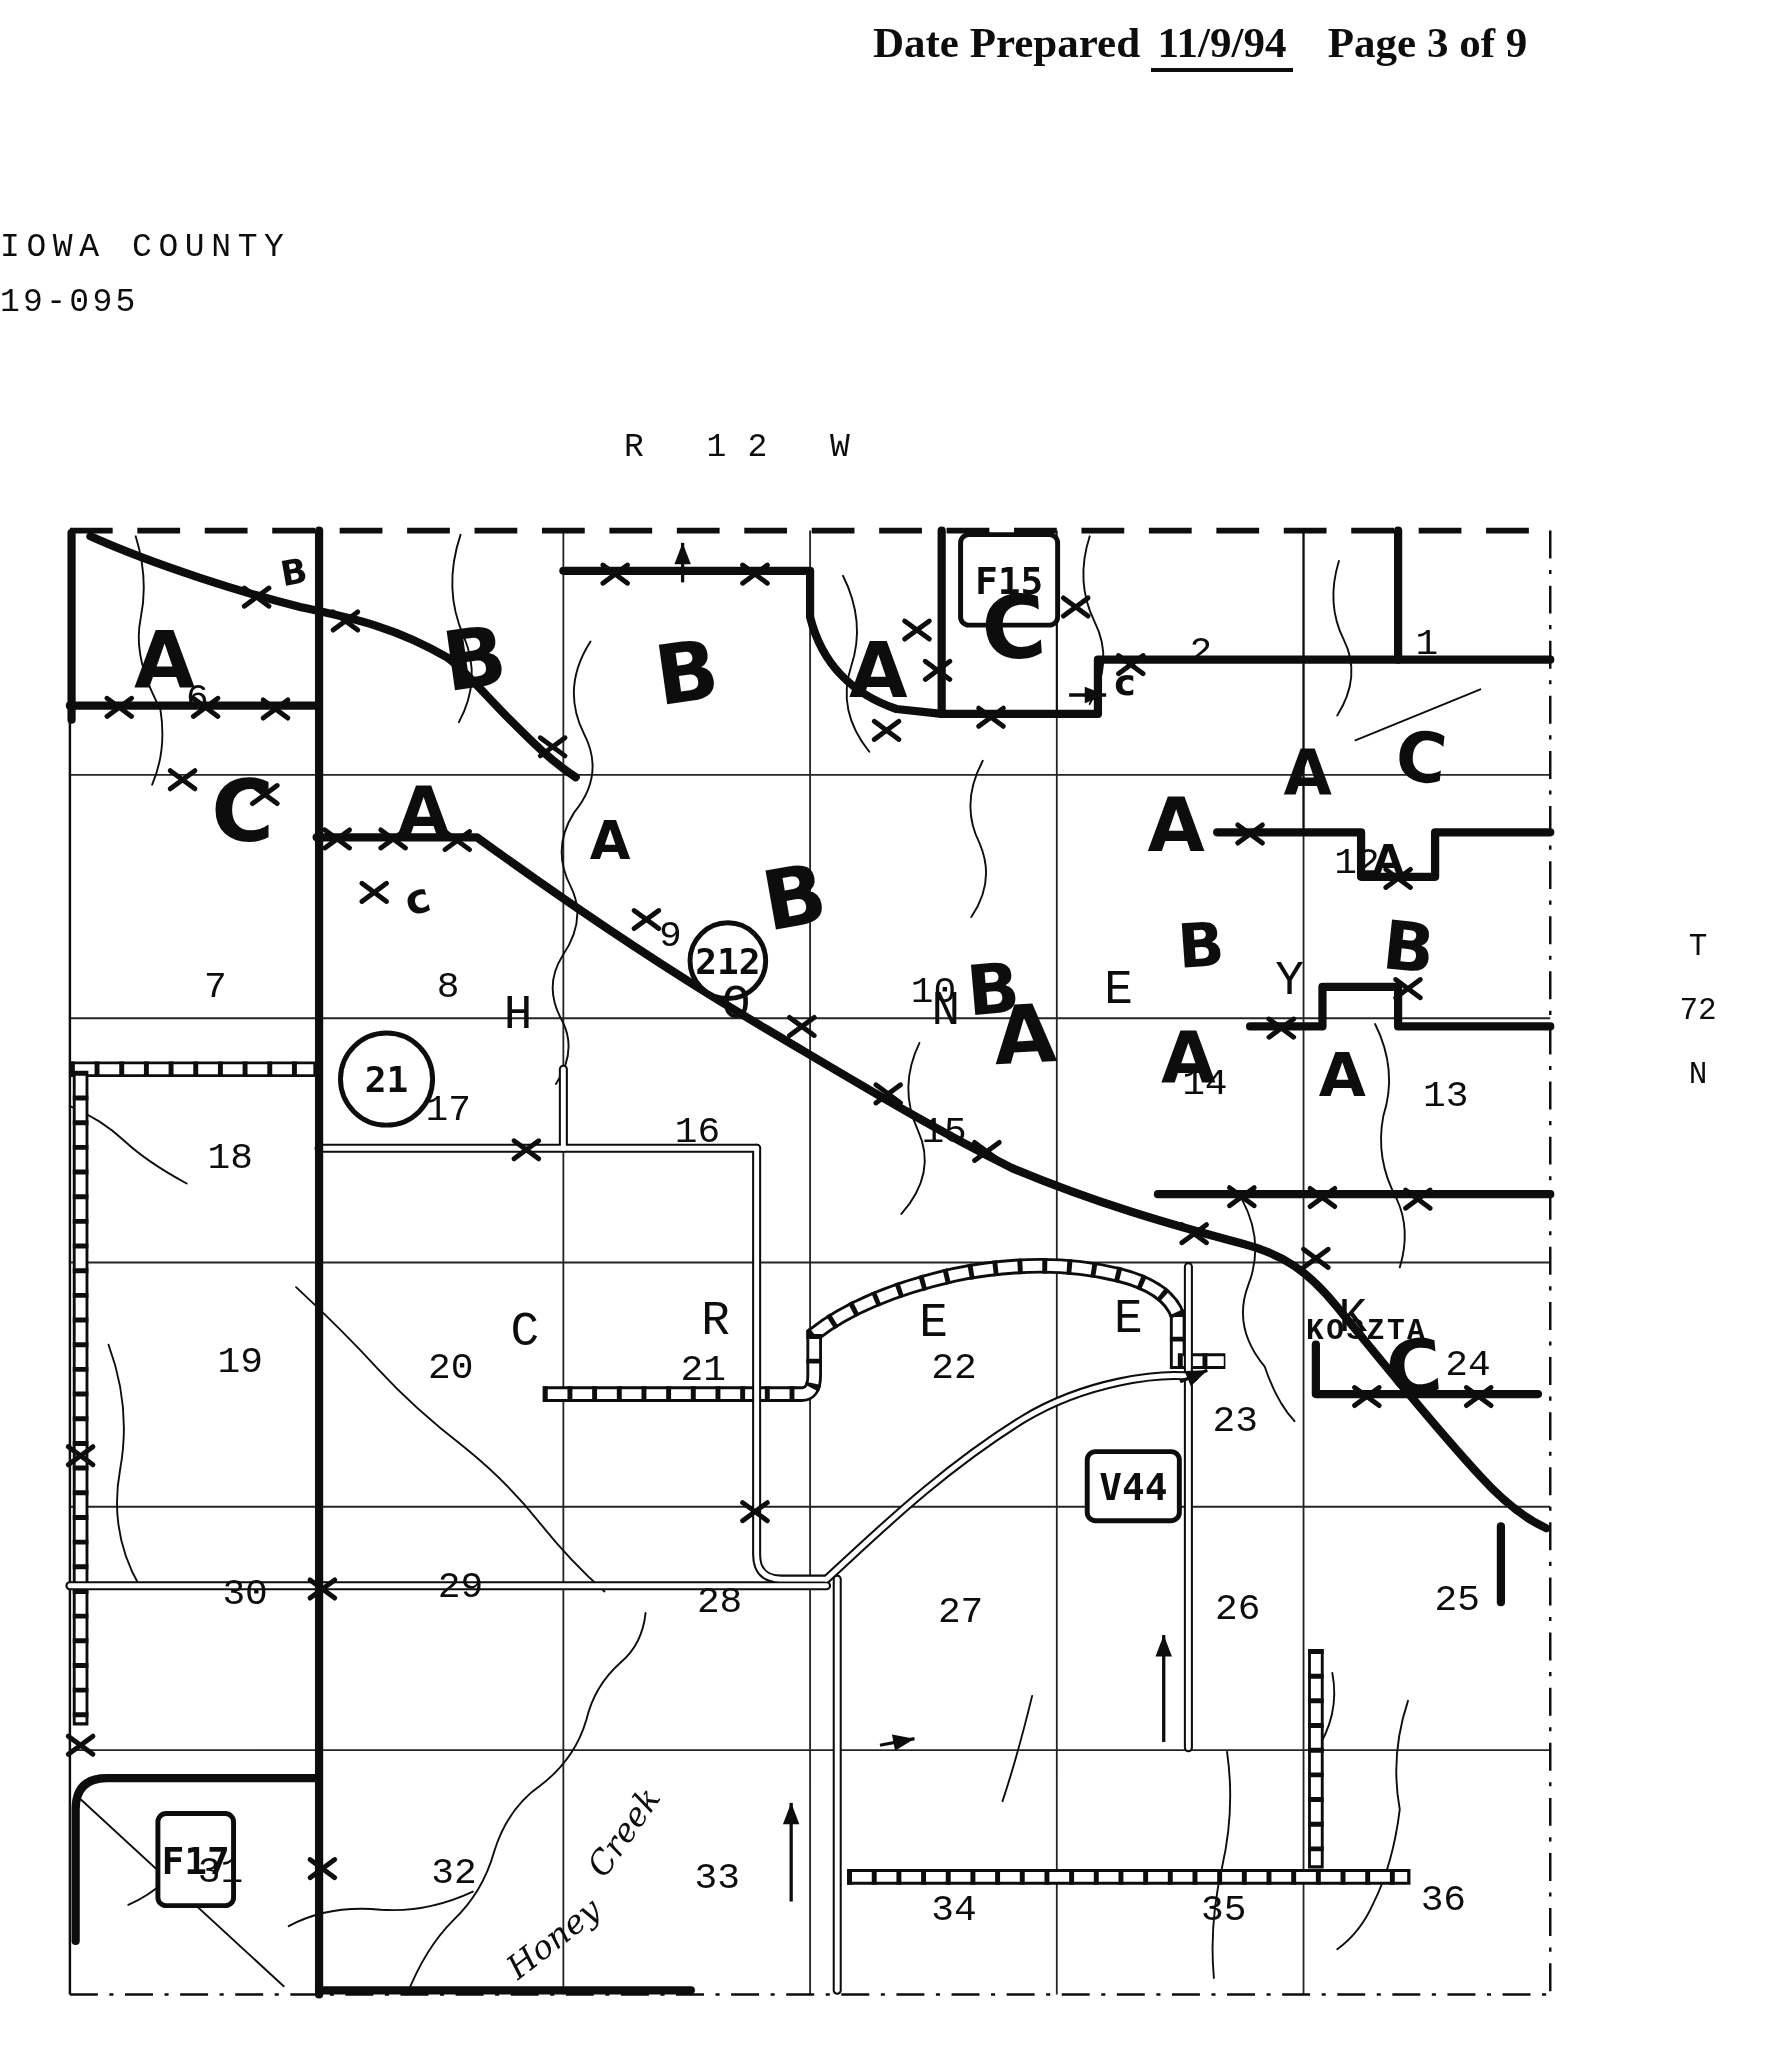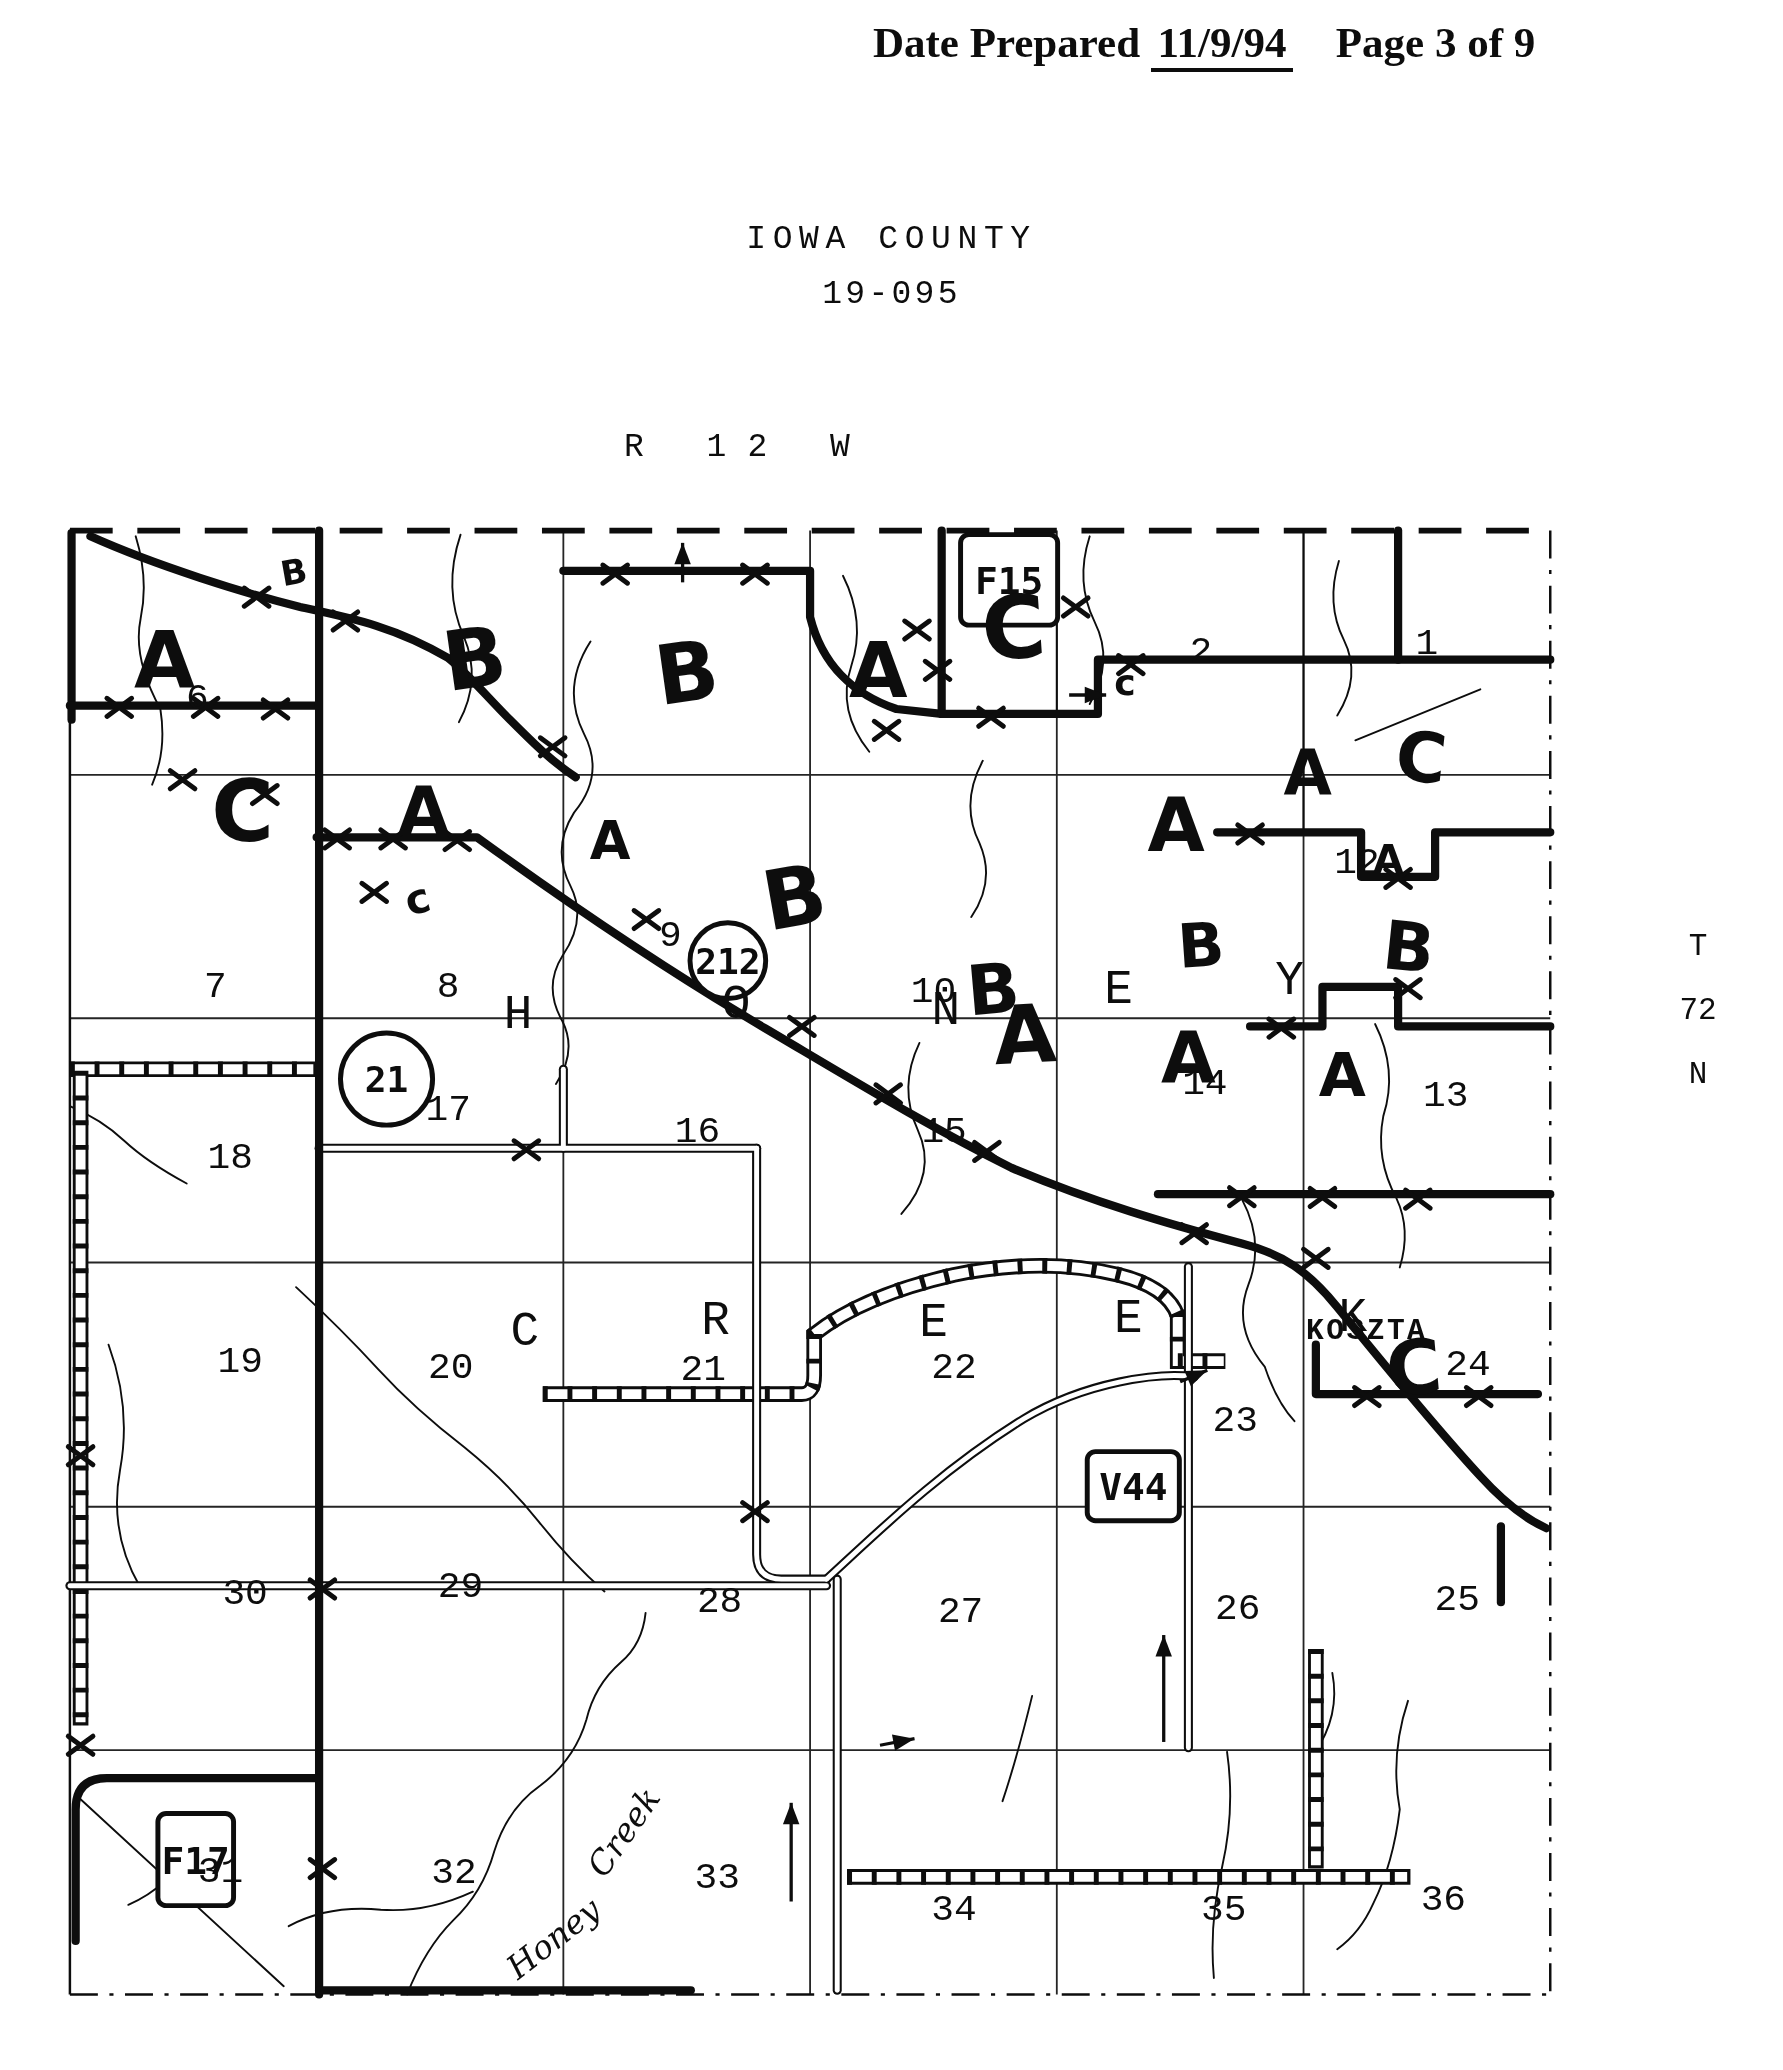--- a/index.html
+++ b/index.html
@@ -1,20 +1,20 @@
 <!DOCTYPE html>
 <html style="font-size:13px"><head>
 <meta charset="utf-8">
 <style>
   html,body{margin:0;padding:0;background:#e8e8e4;}
   #page{position:relative;width:1783px;height:2071px;background:#ffffff;overflow:hidden;
         font-family:"Liberation Serif", serif;color:#0d0d0d;}
   .hdr{position:absolute;top:18px;left:873px;font-size:43px;font-weight:bold;white-space:nowrap;}
-  .hdr .dt{border-bottom:4.1px solid #0d0d0d;padding:0 6.6px 1.6px 6.6px;margin-right:32px;font-family:Liberation Serif, serif;}
-  .cnty{position:absolute;top:221px;left:0;width:1783px;text-align:center;
+  .hdr .dt{border-bottom:4.1px solid #0d0d0d;padding:0 6.6px 1.6px 6.6px;margin-right:24px;font-family:Liberation Serif, serif;}
+  .cnty{position:absolute;top:229px;left:0;width:1783px;
         font-family:"Liberation Mono", monospace;font-size:33px;letter-spacing:6.6px;}
   .cnty .line2{margin-top:18px;letter-spacing:3.3px;}
   .rng{position:absolute;top:429px;left:591px;font-family:"Liberation Mono", monospace;
        font-size:33px;letter-spacing:21.4px;white-space:nowrap;margin-left:33px;}
   .twnshp{position:absolute;top:915px;left:1661px;font-family:"Liberation Mono", monospace;
        font-size:31px;text-align:center;line-height:64px;width:74px;}
   svg{position:absolute;top:0;left:0;}
   svg text{fill:#0d0d0d;}
   .secnum{font-family:"Liberation Mono", monospace;font-size:46px;}
   .twp{font-family:"Liberation Mono", monospace;font-size:58px;}

